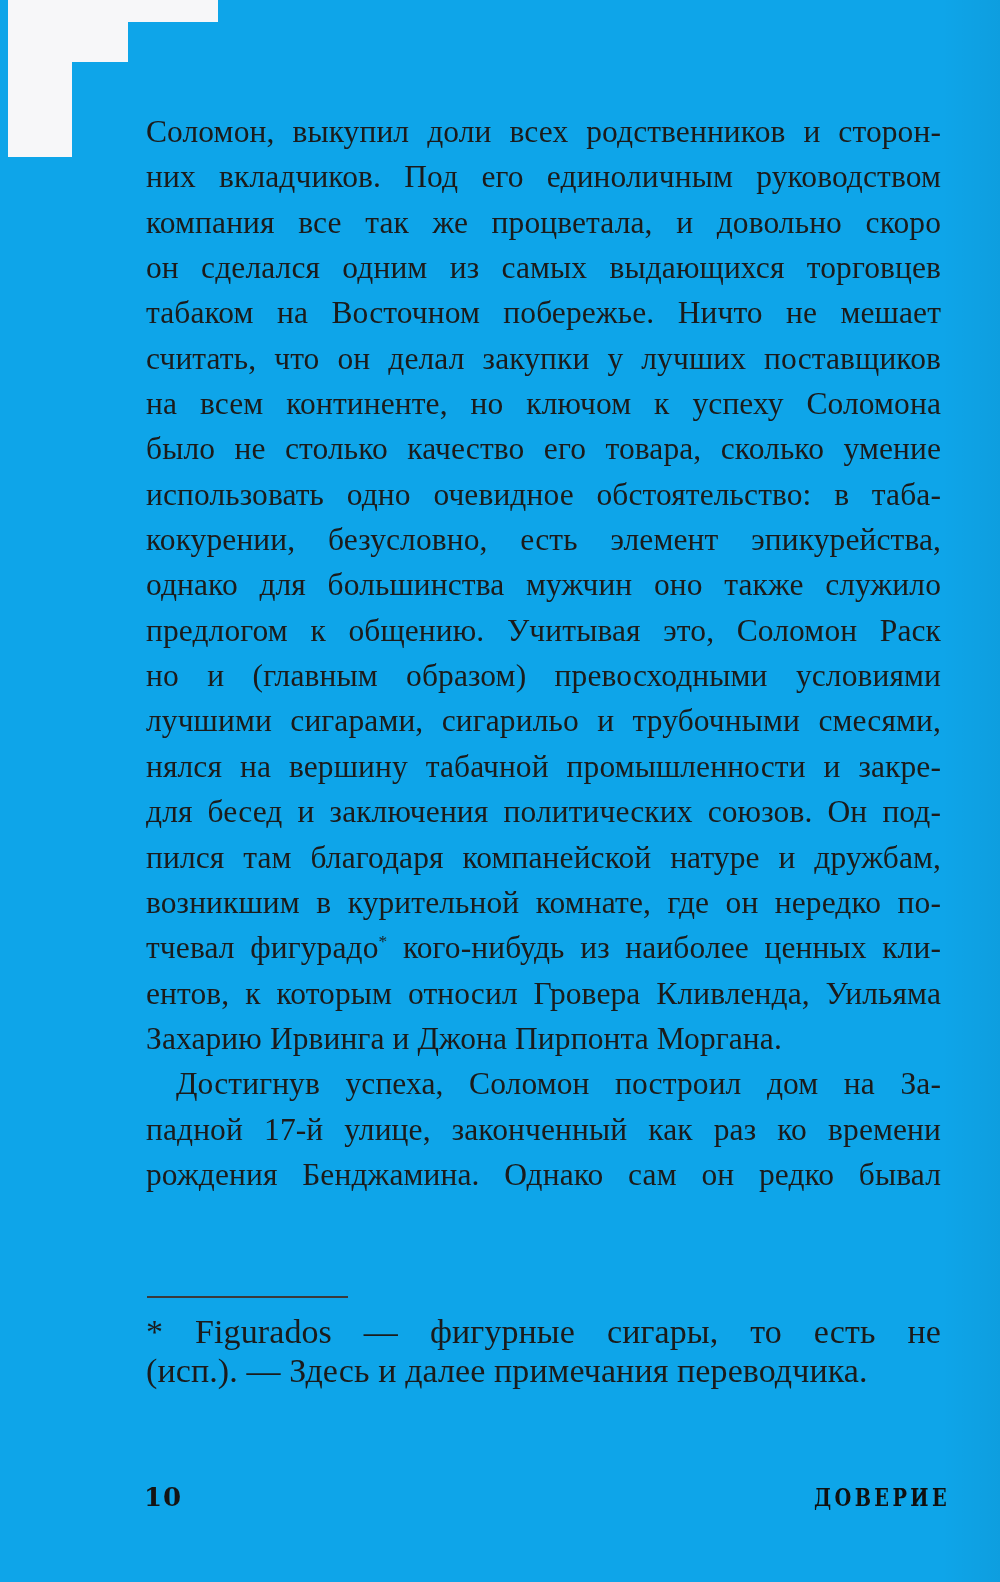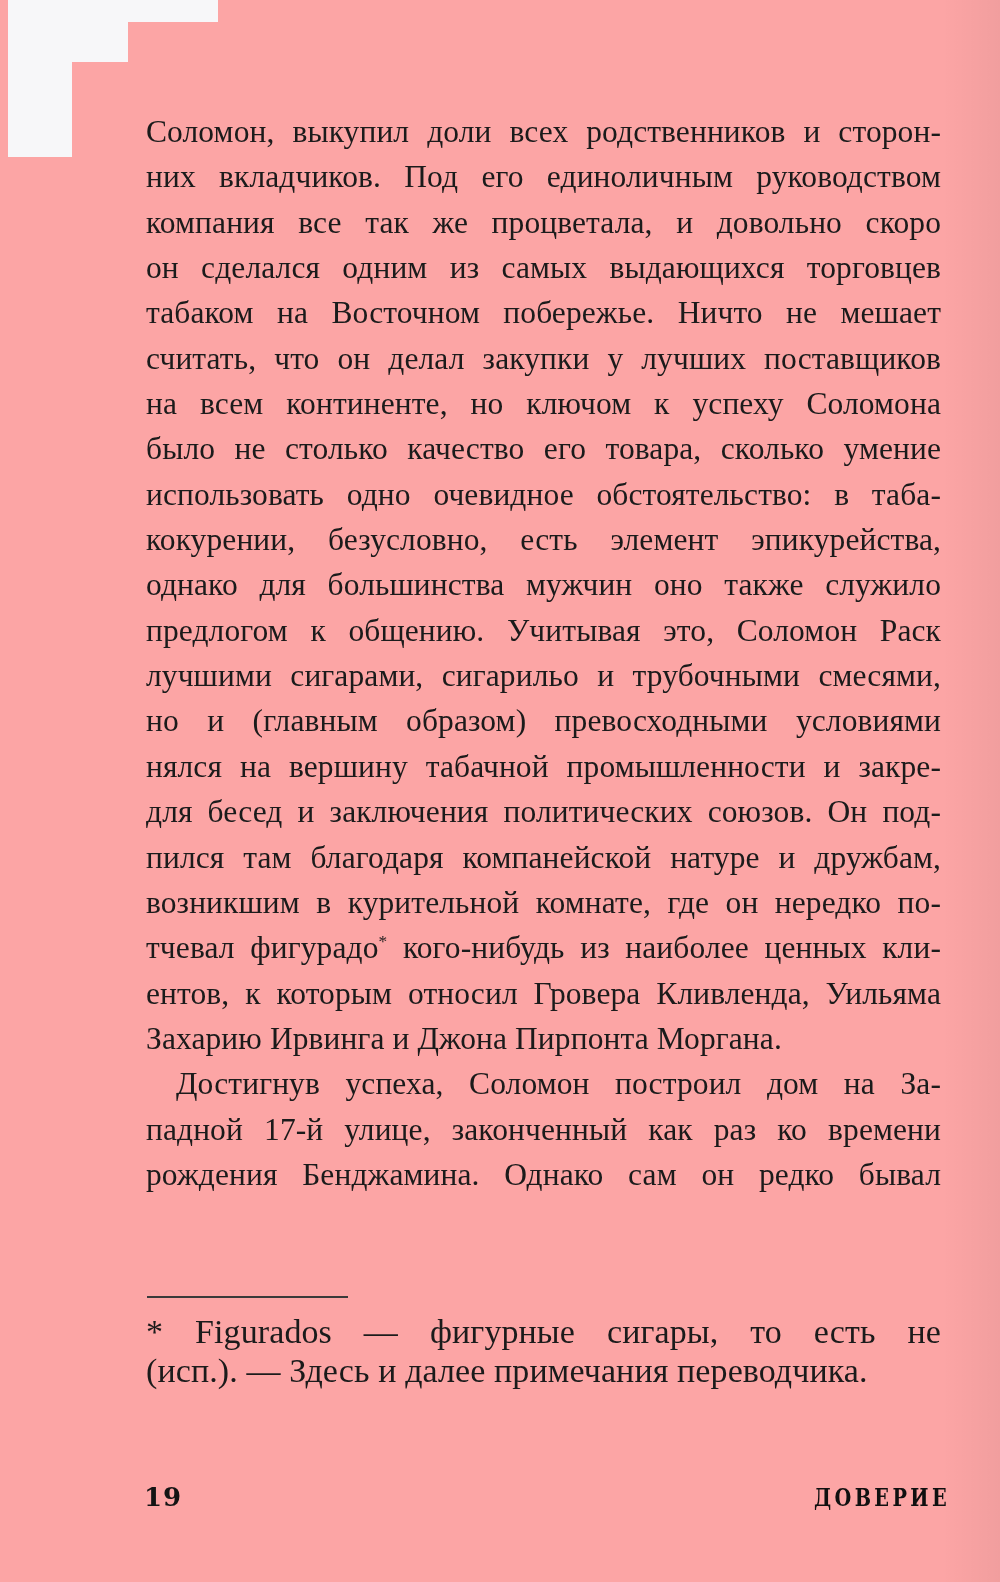--- a/index.html
+++ b/index.html
@@ -5,21 +5,21 @@
   html, body {
     margin: 0;
     padding: 0;
     background: #e9e9e9;
   }
   .page {
     position: relative;
     width: 1000px;
     height: 1582px;
     margin: 0 auto;
-    background: #fca5a5;
+    background: #0ea5e9;
     overflow: hidden;
     font-family: "Liberation Serif", "DejaVu Serif", serif;
     color: #1b1b1b;
   }
   
   .corner-artifact { position: absolute; data:; }
   .corner-artifact .c1, .corner-artifact .c2, .corner-artifact .c3 {
     position: absolute; background: #f7f7f9;
   }
   .corner-artifact .c1 { left: 8px;  top: 0;    width: 210px; height: 22px; }
@@ -116,40 +116,40 @@
       <div class="line"><span>компания все так же процветала, и довольно скоро</span></div>
       <div class="line"><span>он сделался одним из самых выдающихся торговцев</span></div>
       <div class="line"><span>табаком на Восточном побережье. Ничто не мешает</span></div>
       <div class="line"><span>считать, что он делал закупки у лучших поставщиков</span></div>
       <div class="line"><span>на всем континенте, но ключом к успеху Соломона</span></div>
       <div class="line"><span>было не столько качество его товара, сколько умение</span></div>
       <div class="line"><span>использовать одно очевидное обстоятельство: в таба-</span></div>
       <div class="line"><span>кокурении, безусловно, есть элемент эпикурейства,</span></div>
       <div class="line"><span>однако для большинства мужчин оно также служило</span></div>
       <div class="line"><span>предлогом к общению. Учитывая это, Соломон Раск</span></div>
+      <div class="line"><span>но и (главным образом) превосходными условиями</span></div>
       <div class="line"><span>лучшими сигарами, сигарильо и трубочными смесями,</span></div>
-      <div class="line"><span>но и (главным образом) превосходными условиями</span></div>
       <div class="line"><span>нялся на вершину табачной промышленности и закре-</span></div>
       <div class="line"><span>для бесед и заключения политических союзов. Он под-</span></div>
       <div class="line"><span>пился там благодаря компанейской натуре и дружбам,</span></div>
       <div class="line"><span>возникшим в курительной комнате, где он нередко по-</span></div>
       <div class="line"><span>тчевал </span><span class="italic">фигурадо</span><sup class="fn-mark">*</sup><span> кого-нибудь из наиболее ценных кли-</span></div>
       <div class="line"><span>ентов, к которым относил Гровера Кливленда, Уильяма</span></div>
       <div class="line align-left"><span>Захарию Ирвинга и Джона Пирпонта Моргана.</span></div>
       <div class="line indent"><span>Достигнув успеха, Соломон построил дом на За-</span></div>
       <div class="line"><span>падной 17-й улице, законченный как раз ко времени</span></div>
       <div class="line"><span>рождения Бенджамина. Однако сам он редко бывал</span></div>
     </main>
 
   <div class="footnote-rule"></div>
 
   <section class="footnote-block" id="footnote-lines">
       <div class="line"><span>* Figurados — фигурные сигары, то есть не цилиндрической формы</span></div>
       <div class="line align-left"><span class="italic">(исп.). — Здесь и далее примечания переводчика.</span></div>
     </section>
 
   <footer class="page-footer">
-    <span class="page-number">19</span>
+    <span class="page-number">10</span>
     <span class="running-title">ДОВЕРИЕ</span>
   </footer>
 
   <div class="edge-shadow"></div>
 </div>
 
 </body></html>

